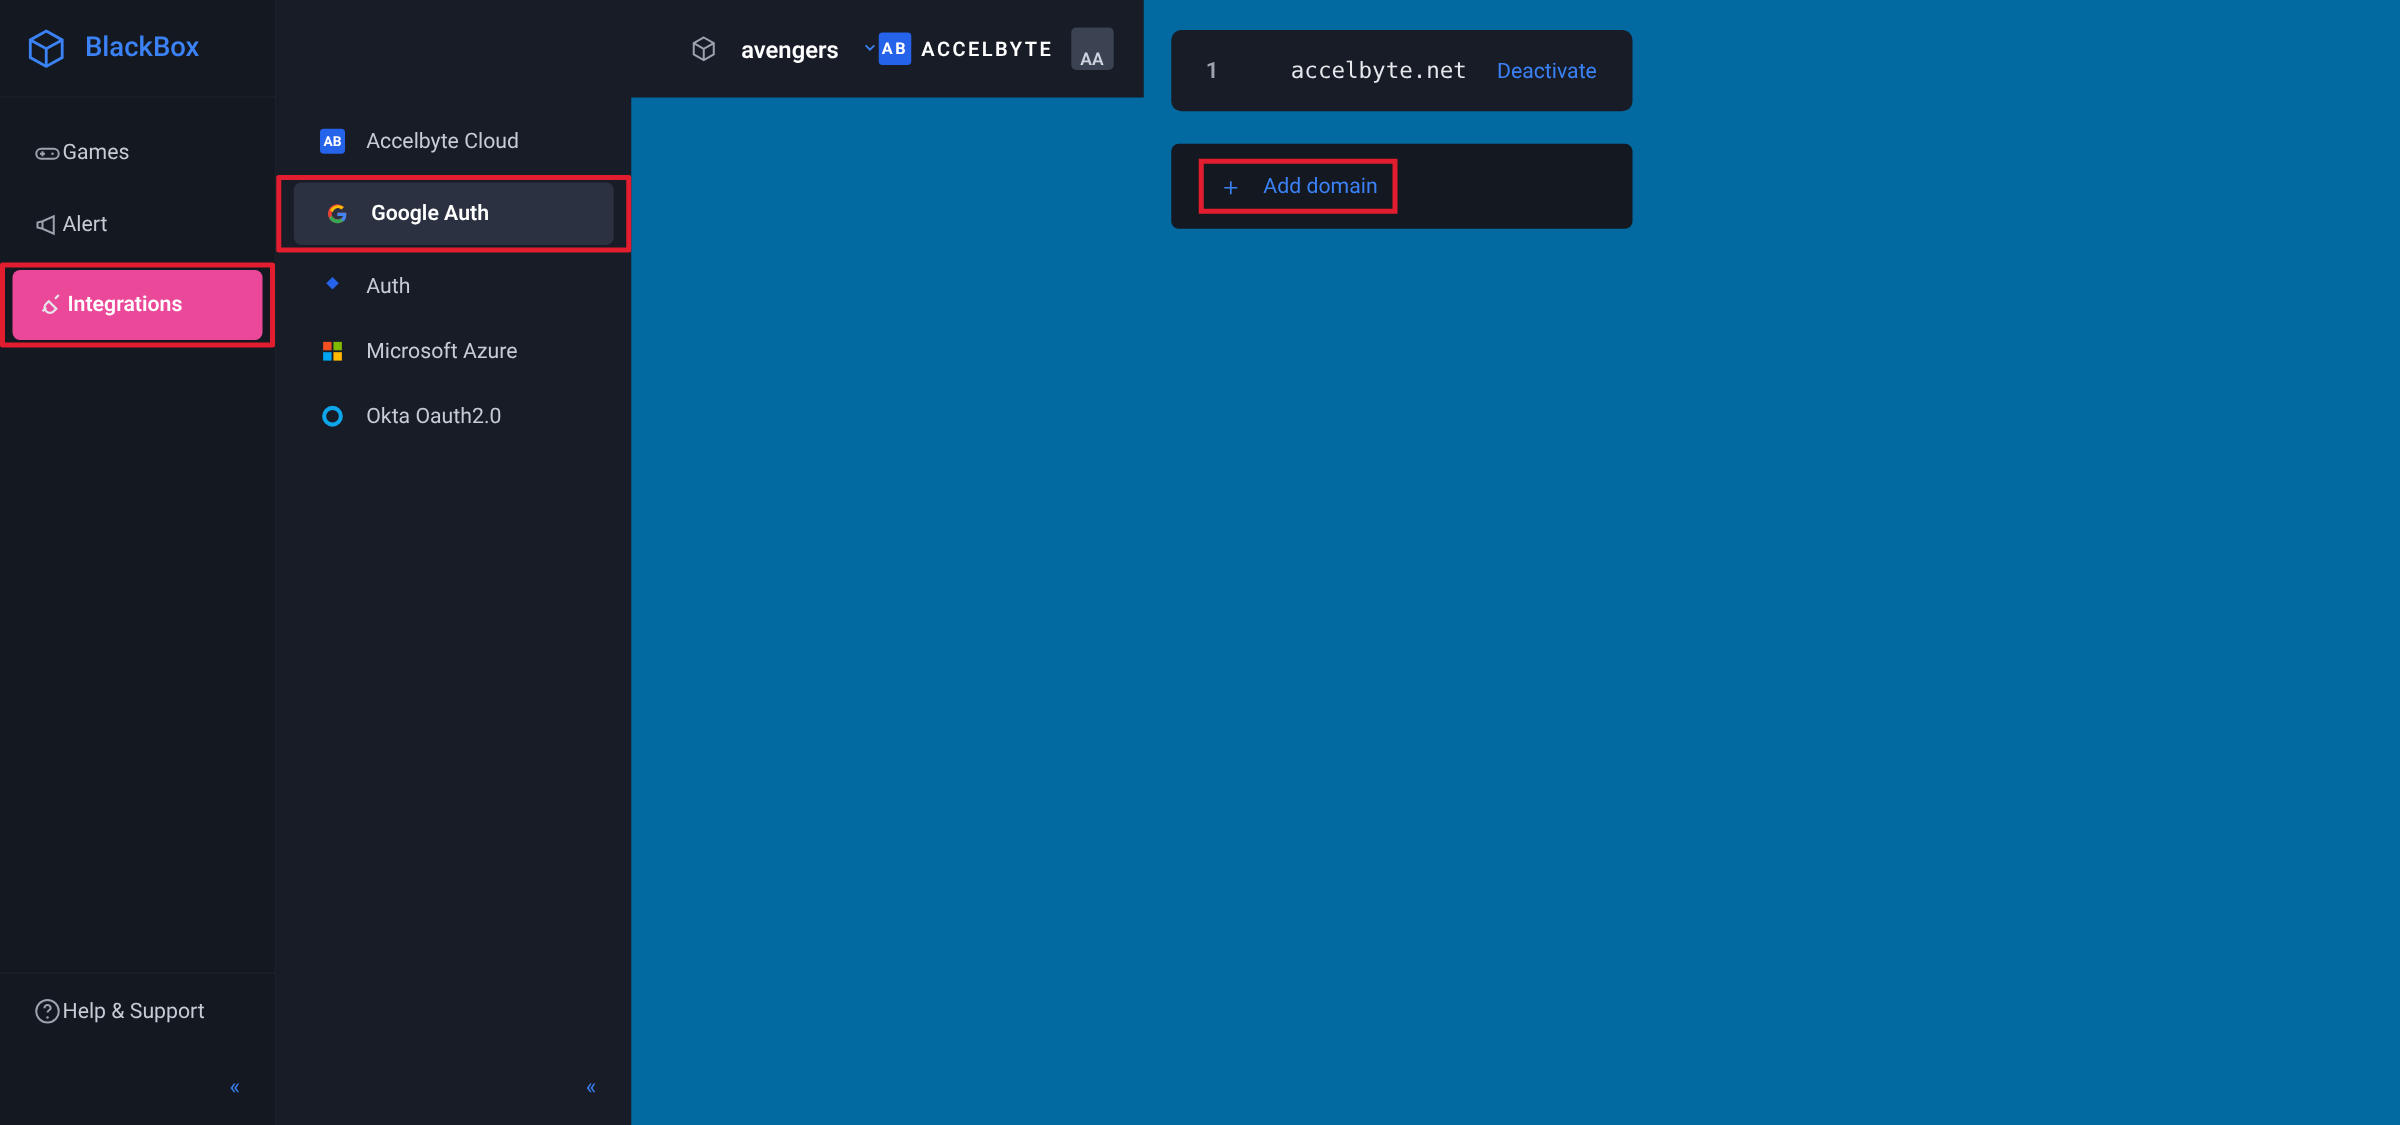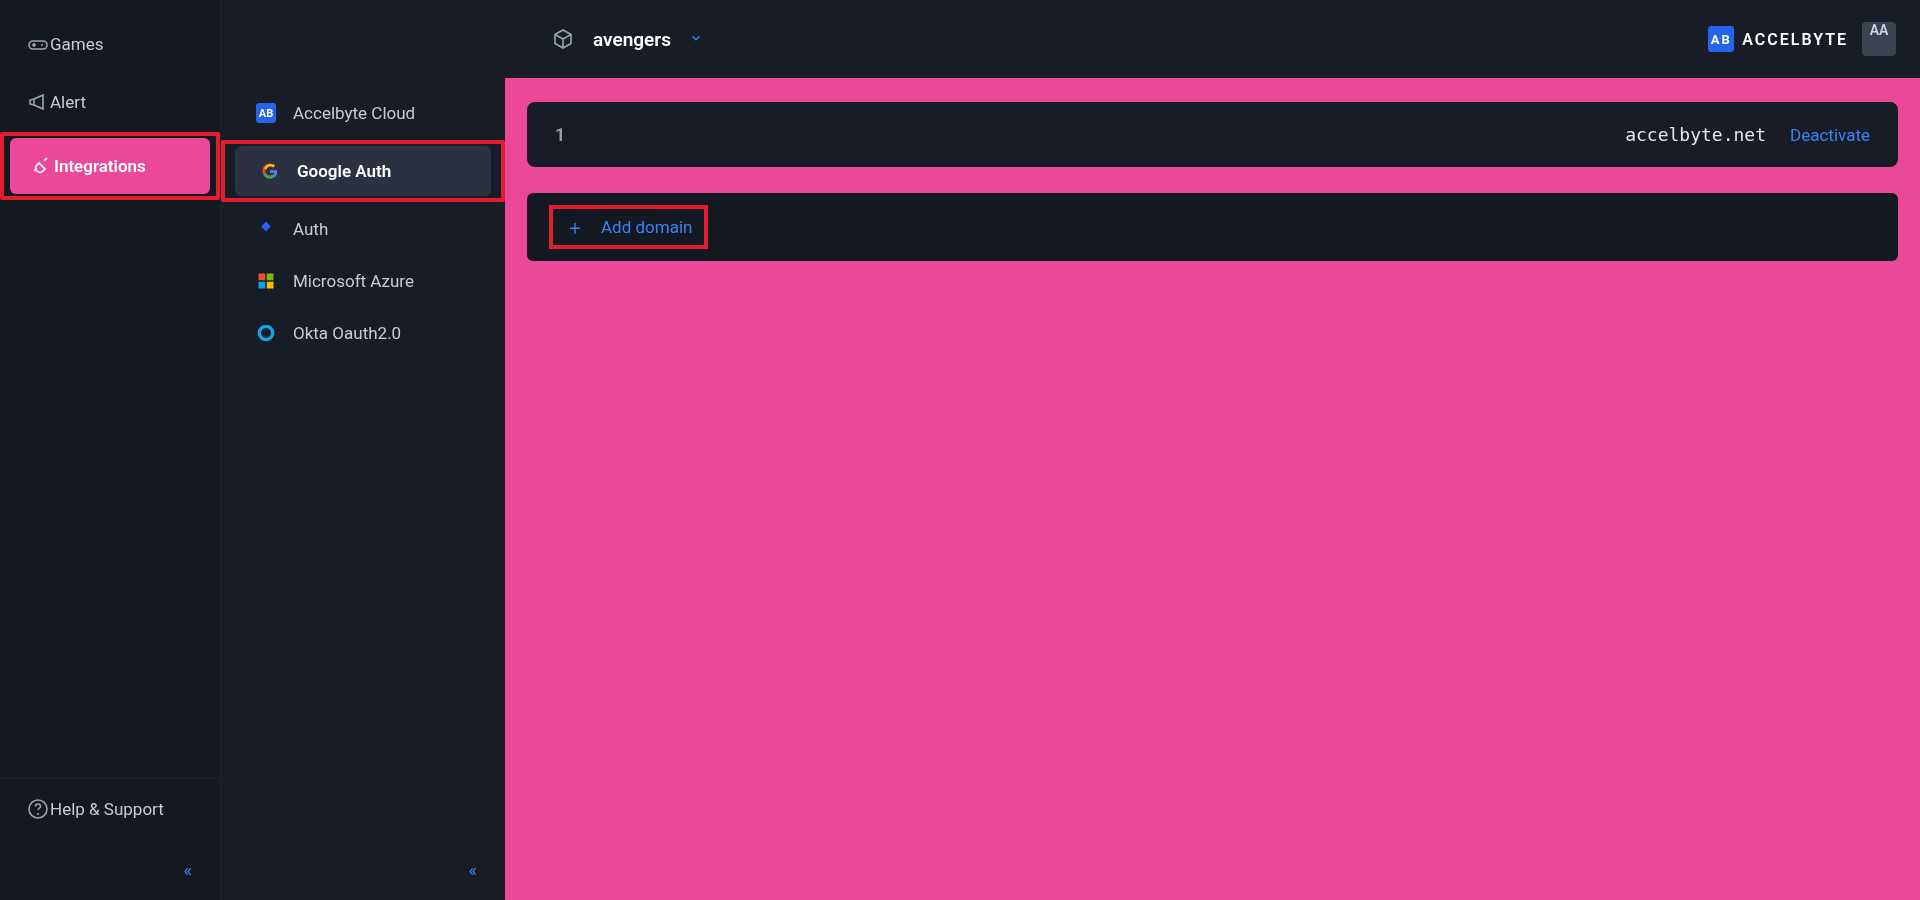--- a/index.html
+++ b/index.html
@@ -112,23 +112,23 @@
     justify-content: flex-end;
     padding: 20px 28px 20px 0;
     color: #3b82f6;
     cursor: pointer;
     font-size: 18px;
   }
 
   
   .main {
     flex: 1;
-    background: #ec4899;
-    display: flex;
-    flex-direction: column;
+    background: #0369a1;
+    display: flex;
+    flex-direction: row;
   }
   .topbar {
     height: 78px;
     background: #171c27;
     display: flex;
     align-items: center;
     justify-content: space-between;
     padding: 0 24px 0 0;
     margin-left: -284px;
     padding-left: 284px;
@@ -171,21 +171,21 @@
     font-size: 13px;
     font-weight: 700;
     border-radius: 3px;
   }
   .avatar {
     width: 34px;
     height: 34px;
     background: #3b4252;
     color: #cdd3df;
     display: flex;
-    align-items: flex-start;
+    align-items: flex-end;
     justify-content: center;
     font-size: 14px;
     font-weight: 600;
     border-radius: 4px;
   }
 
   .content {
     padding: 24px 22px;
     display: flex;
     flex-direction: column;
@@ -243,20 +243,26 @@
     border: 4px solid #e11d2f;
     display: inline-flex;
     align-items: center;
   }
 
 </style>
 </head>
 <body>
 
 <aside class="sidebar">
+  <div class="brand">
+    <svg width="34" height="34" viewBox="0 0 24 24">
+      <path d="M12 2 L21 7 L21 17 L12 22 L3 17 L3 7 Z M3 7 L12 12 L21 7 M12 12 L12 22" fill="none" stroke="#3b82f6" stroke-width="1.6"></path>
+    </svg>
+    <span class="brand-name">BlackBox</span>
+  </div>
 
   <nav class="nav">
     <div class="nav-item">
       <span class="icon">
         <svg viewBox="0 0 24 24" width="24" height="24">
             <rect x="3" y="9" width="18" height="8" rx="4" fill="none" stroke="#9ca3af" stroke-width="1.6"></rect>
             <circle cx="16" cy="13" r="1" fill="#9ca3af"></circle>
             <path d="M8 11 v4 M6 13 h4" stroke="#9ca3af" stroke-width="1.6"></path>
           </svg>
       </span>

